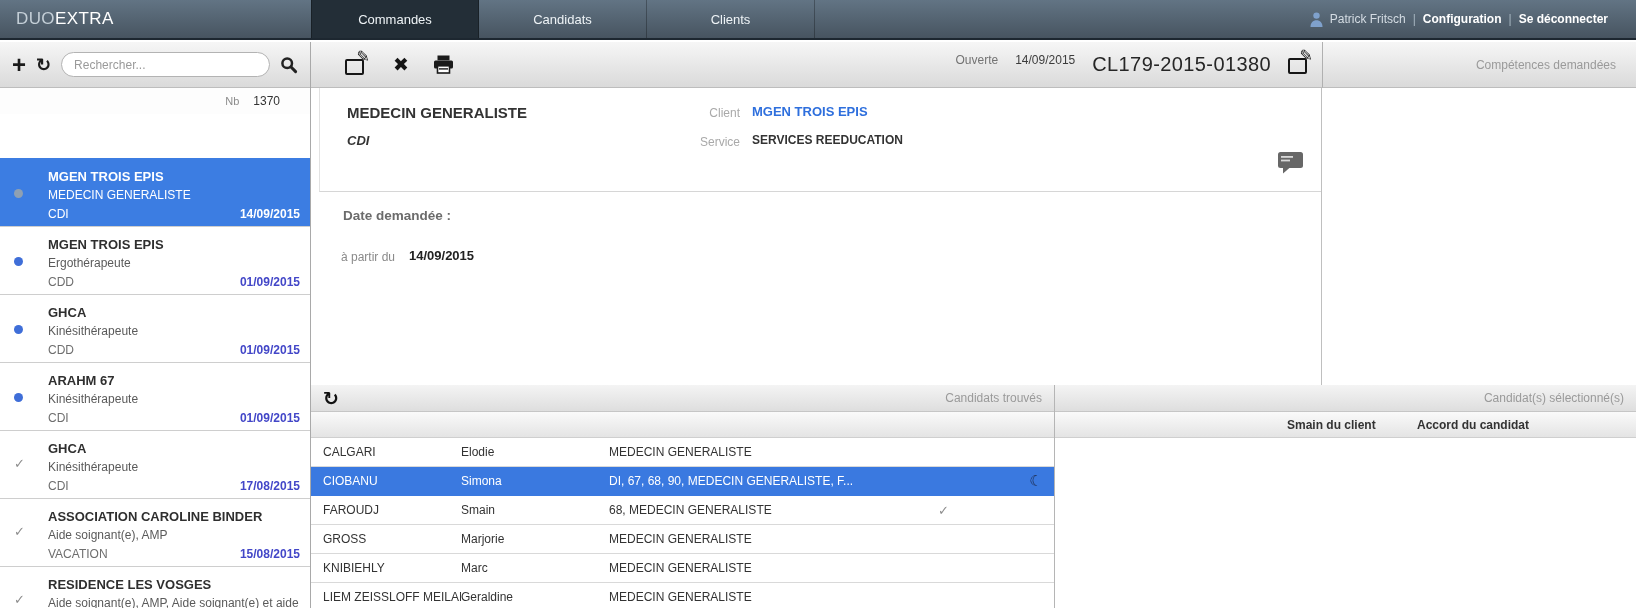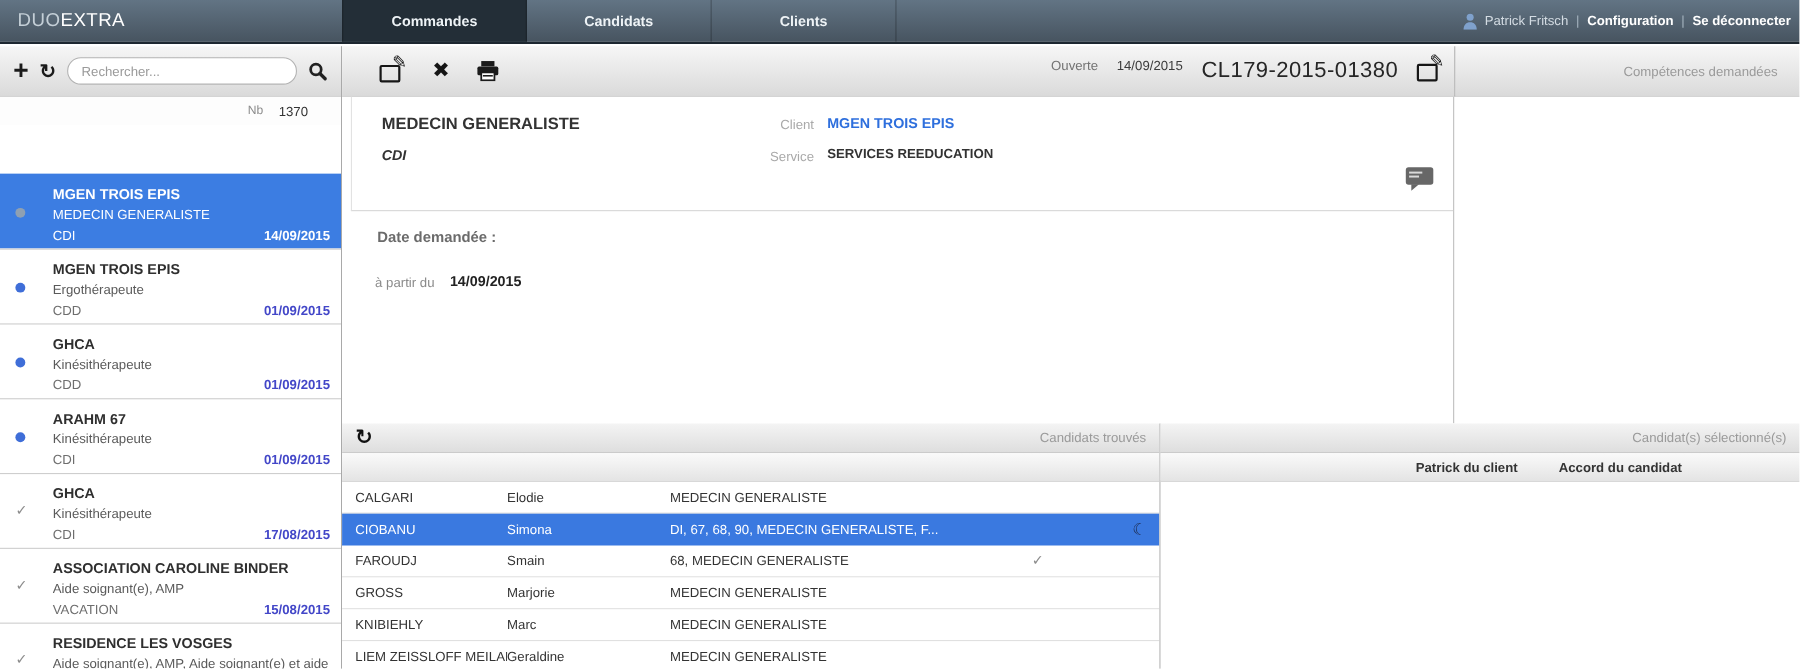--- a/index.html
+++ b/index.html
@@ -9,26 +9,26 @@
   
   .header { position:absolute; top:0; left:0; right:0; height:40px;
     background:linear-gradient(#627484,#475460); border-bottom:2px solid #1d2730;
     display:flex; align-items:stretch; }
   .logo-zone { width:311px; display:flex; align-items:center; padding-left:16px; }
   .logo { font-size:17px; letter-spacing:.4px; }
   .logo .duo { color:#c4cfd7; font-weight:400; }
   .logo .extra { color:#ffffff; font-weight:400; }
   .tabs { display:flex; align-items:stretch; }
   .tab { width:168px; display:flex; align-items:center; justify-content:center;
-    color:#eef3f6; font-size:13px; font-weight:700; cursor:pointer;
+    color:#eef3f6; font-size:13px; font-weight:400; cursor:pointer;
     border-right:1px solid rgba(0,0,0,.28); }
   .tab:first-child { border-left:1px solid rgba(0,0,0,.28); }
   .tab.active { background:#232e37; }
   .user-zone { margin-left:auto; display:flex; align-items:center; gap:7px;
-    padding-right:8px; font-size:12px; }
+    padding-right:28px; font-size:12px; }
   .user-name { color:#d4dce3; }
   .pipe { color:#a5b4bf; }
   .hlink { color:#ffffff; font-weight:700; cursor:pointer; }
 
   
   .sidebar { position:absolute; top:42px; left:0; width:311px; bottom:0;
     background:#ffffff; border-right:1px solid #a9a9a9; overflow:hidden; }
   .side-toolbar { height:46px; background:linear-gradient(#f6f6f6,#dadada);
     border-bottom:1px solid #bdbdbd; display:flex; align-items:center; padding:0 12px; gap:10px; }
   .tbtn { background:none; border:none; cursor:pointer; color:#1b1b1b; display:flex; align-items:center; }
@@ -346,18 +346,18 @@
           <span class="c-moon"></span>
         </div>
       </div>
     </div>
 
     <div class="selected-panel">
       <div class="section-bar">
         <span class="bar-title">Candidat(s) sélectionné(s)</span>
       </div>
       <div class="col-header">
-        <span class="accord-c">Patrick du client</span>
+        <span class="accord-c">Smain du client</span>
         <span class="accord-k">Accord du candidat</span>
       </div>
     </div>
   </div>
 </div>
 
 </body></html>

